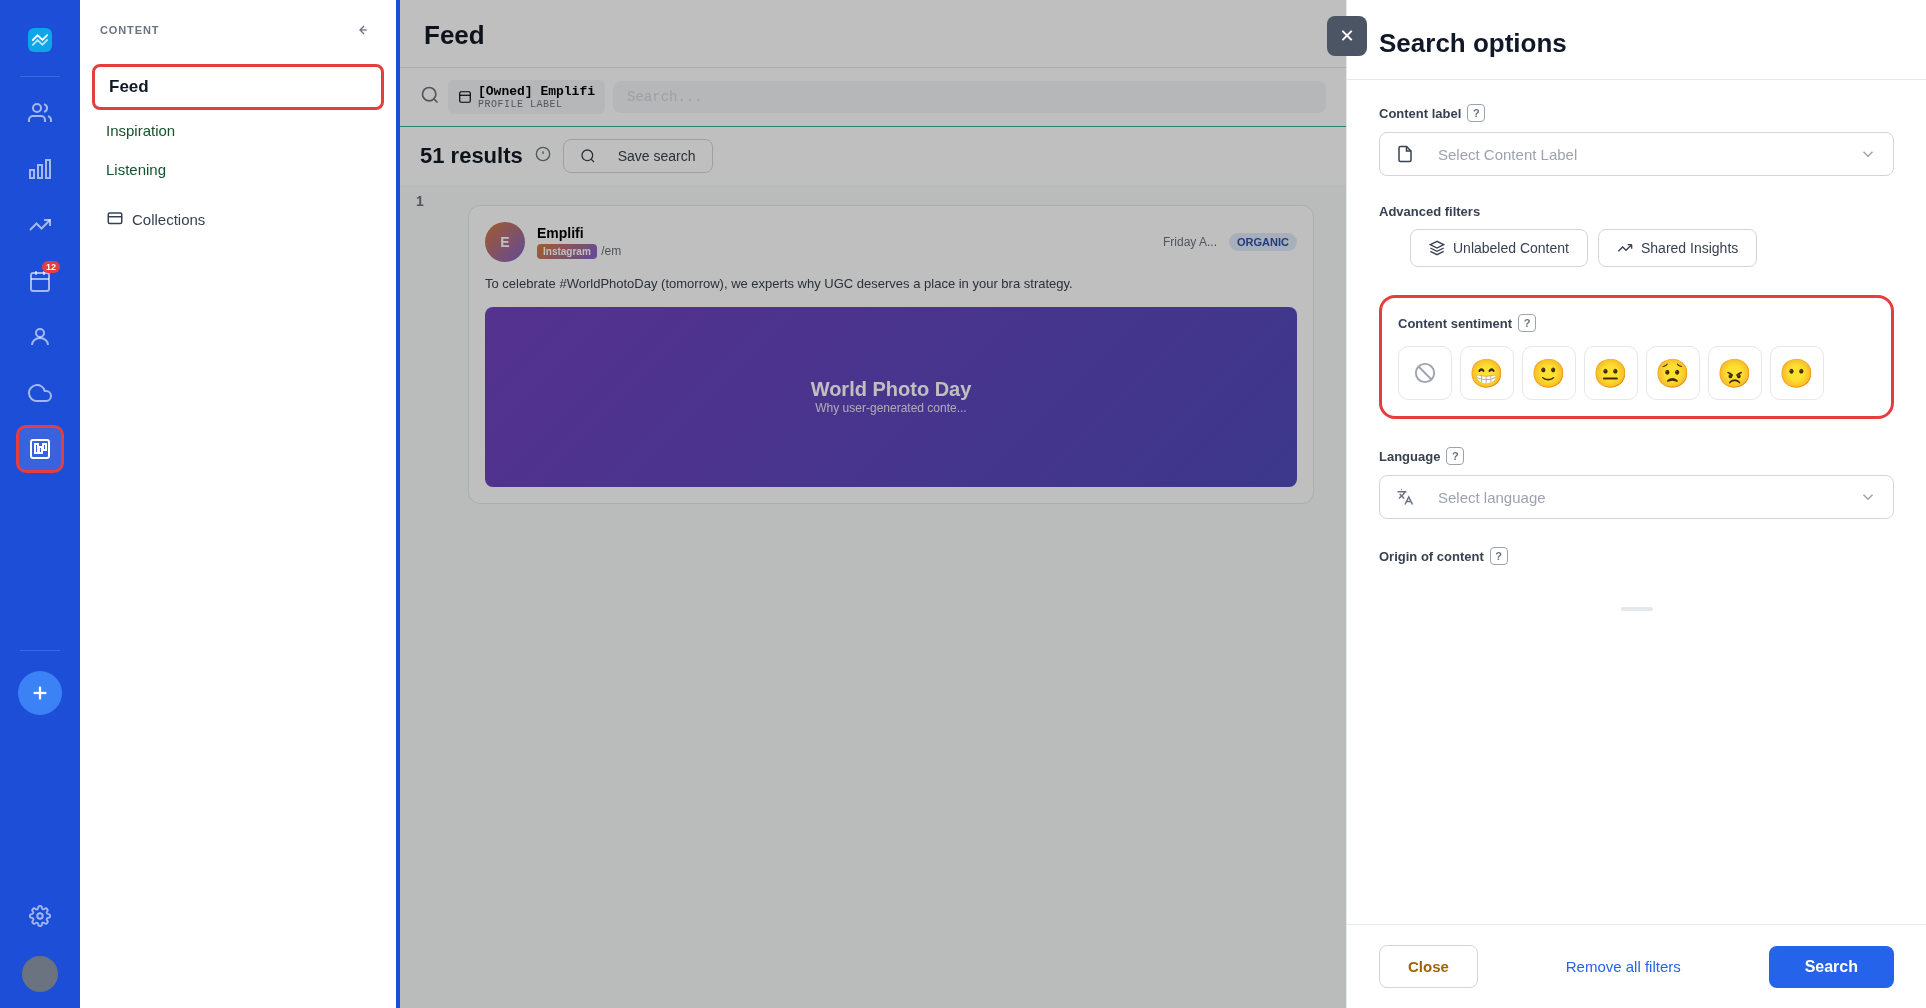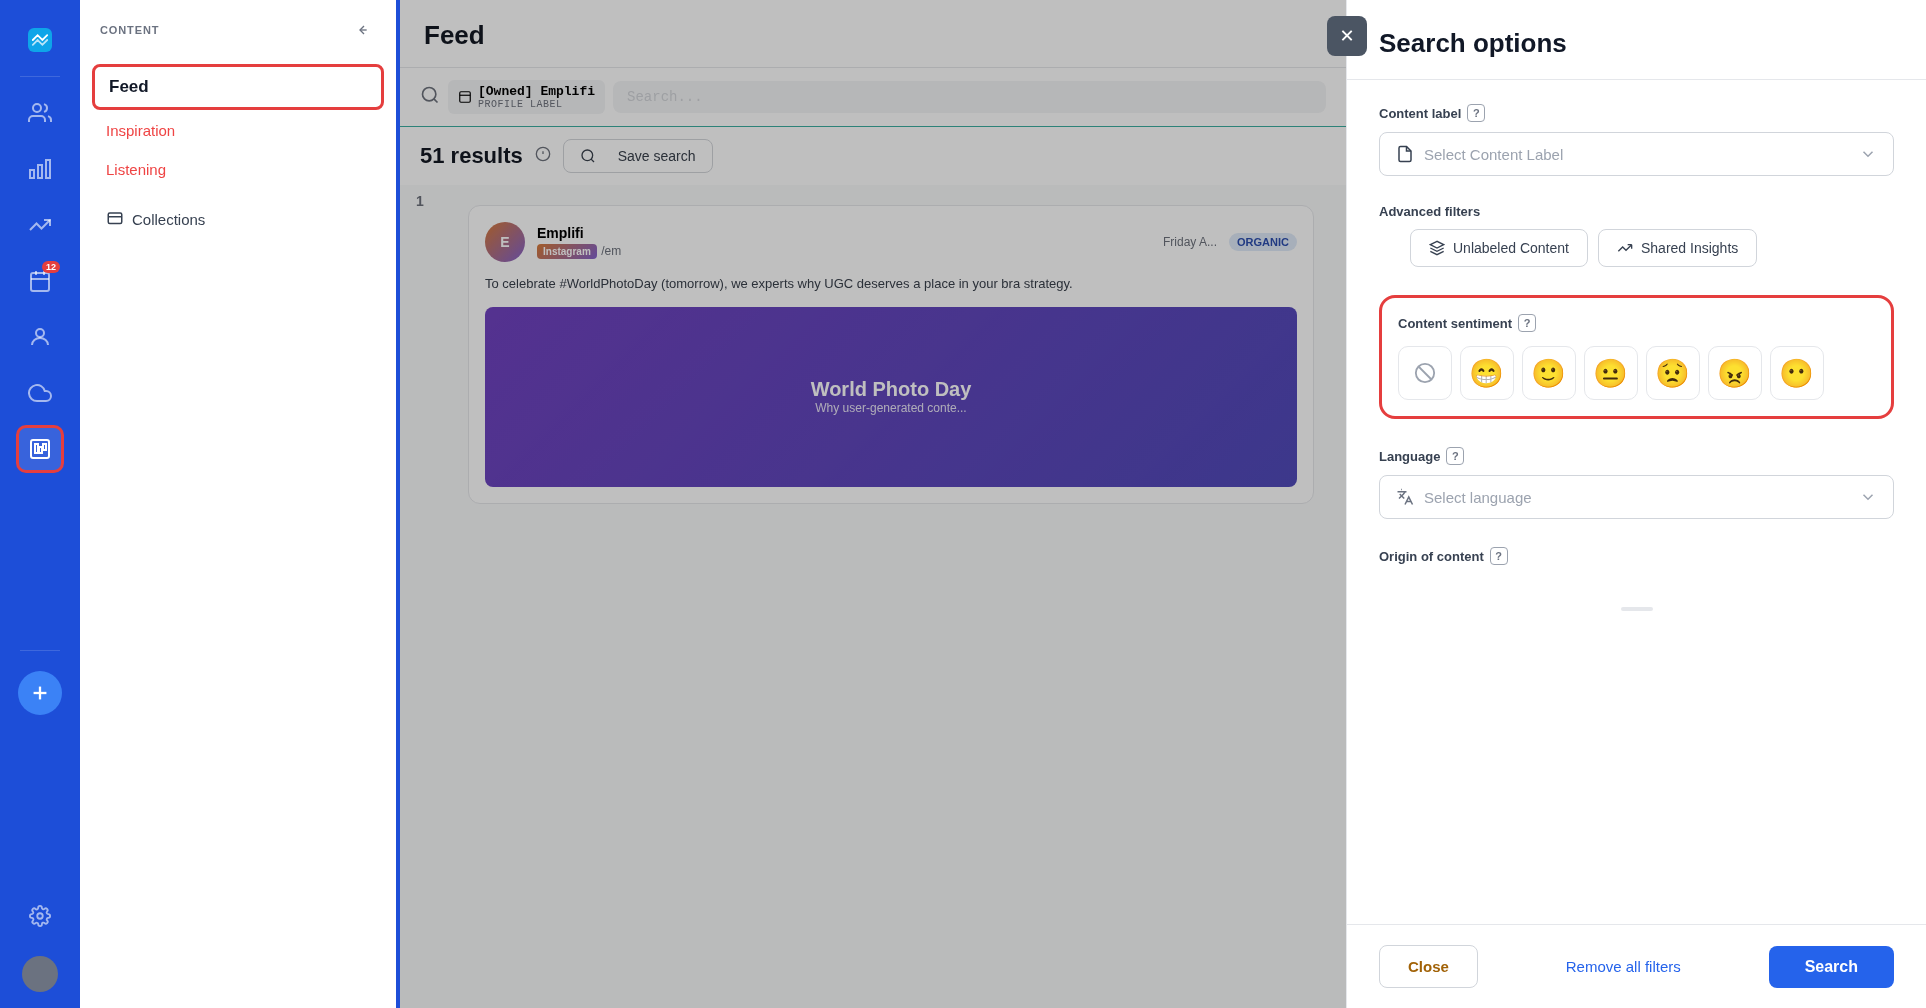--- a/index.html
+++ b/index.html
@@ -115,21 +115,21 @@
       padding: 4px 12px;
       display: flex;
       flex-direction: column;
       gap: 2px;
     }
     .menu-item {
       padding: 10px 14px;
       border-radius: 8px;
       font-size: 15px;
       font-weight: 500;
-      color: #ef4444;
+      color: #14532d;
       cursor: pointer;
       display: flex;
       align-items: center;
       gap: 10px;
     }
     .menu-item.active {
       background: transparent;
       color: #111827;
       font-weight: 700;
       font-size: 17px;
@@ -366,21 +366,21 @@
       color: #374151;
       display: flex;
       align-items: center;
       justify-content: space-between;
       cursor: pointer;
       background: white;
     }
     .select-left {
       display: flex;
       align-items: center;
-      gap: 10px;
+      gap: 24px;
       color: #374151;
     }
     .advanced-filters-row {
       display: flex;
       gap: 10px;
       margin-left: 31px;
     }
     .filter-btn {
       display: flex;
       align-items: center;

